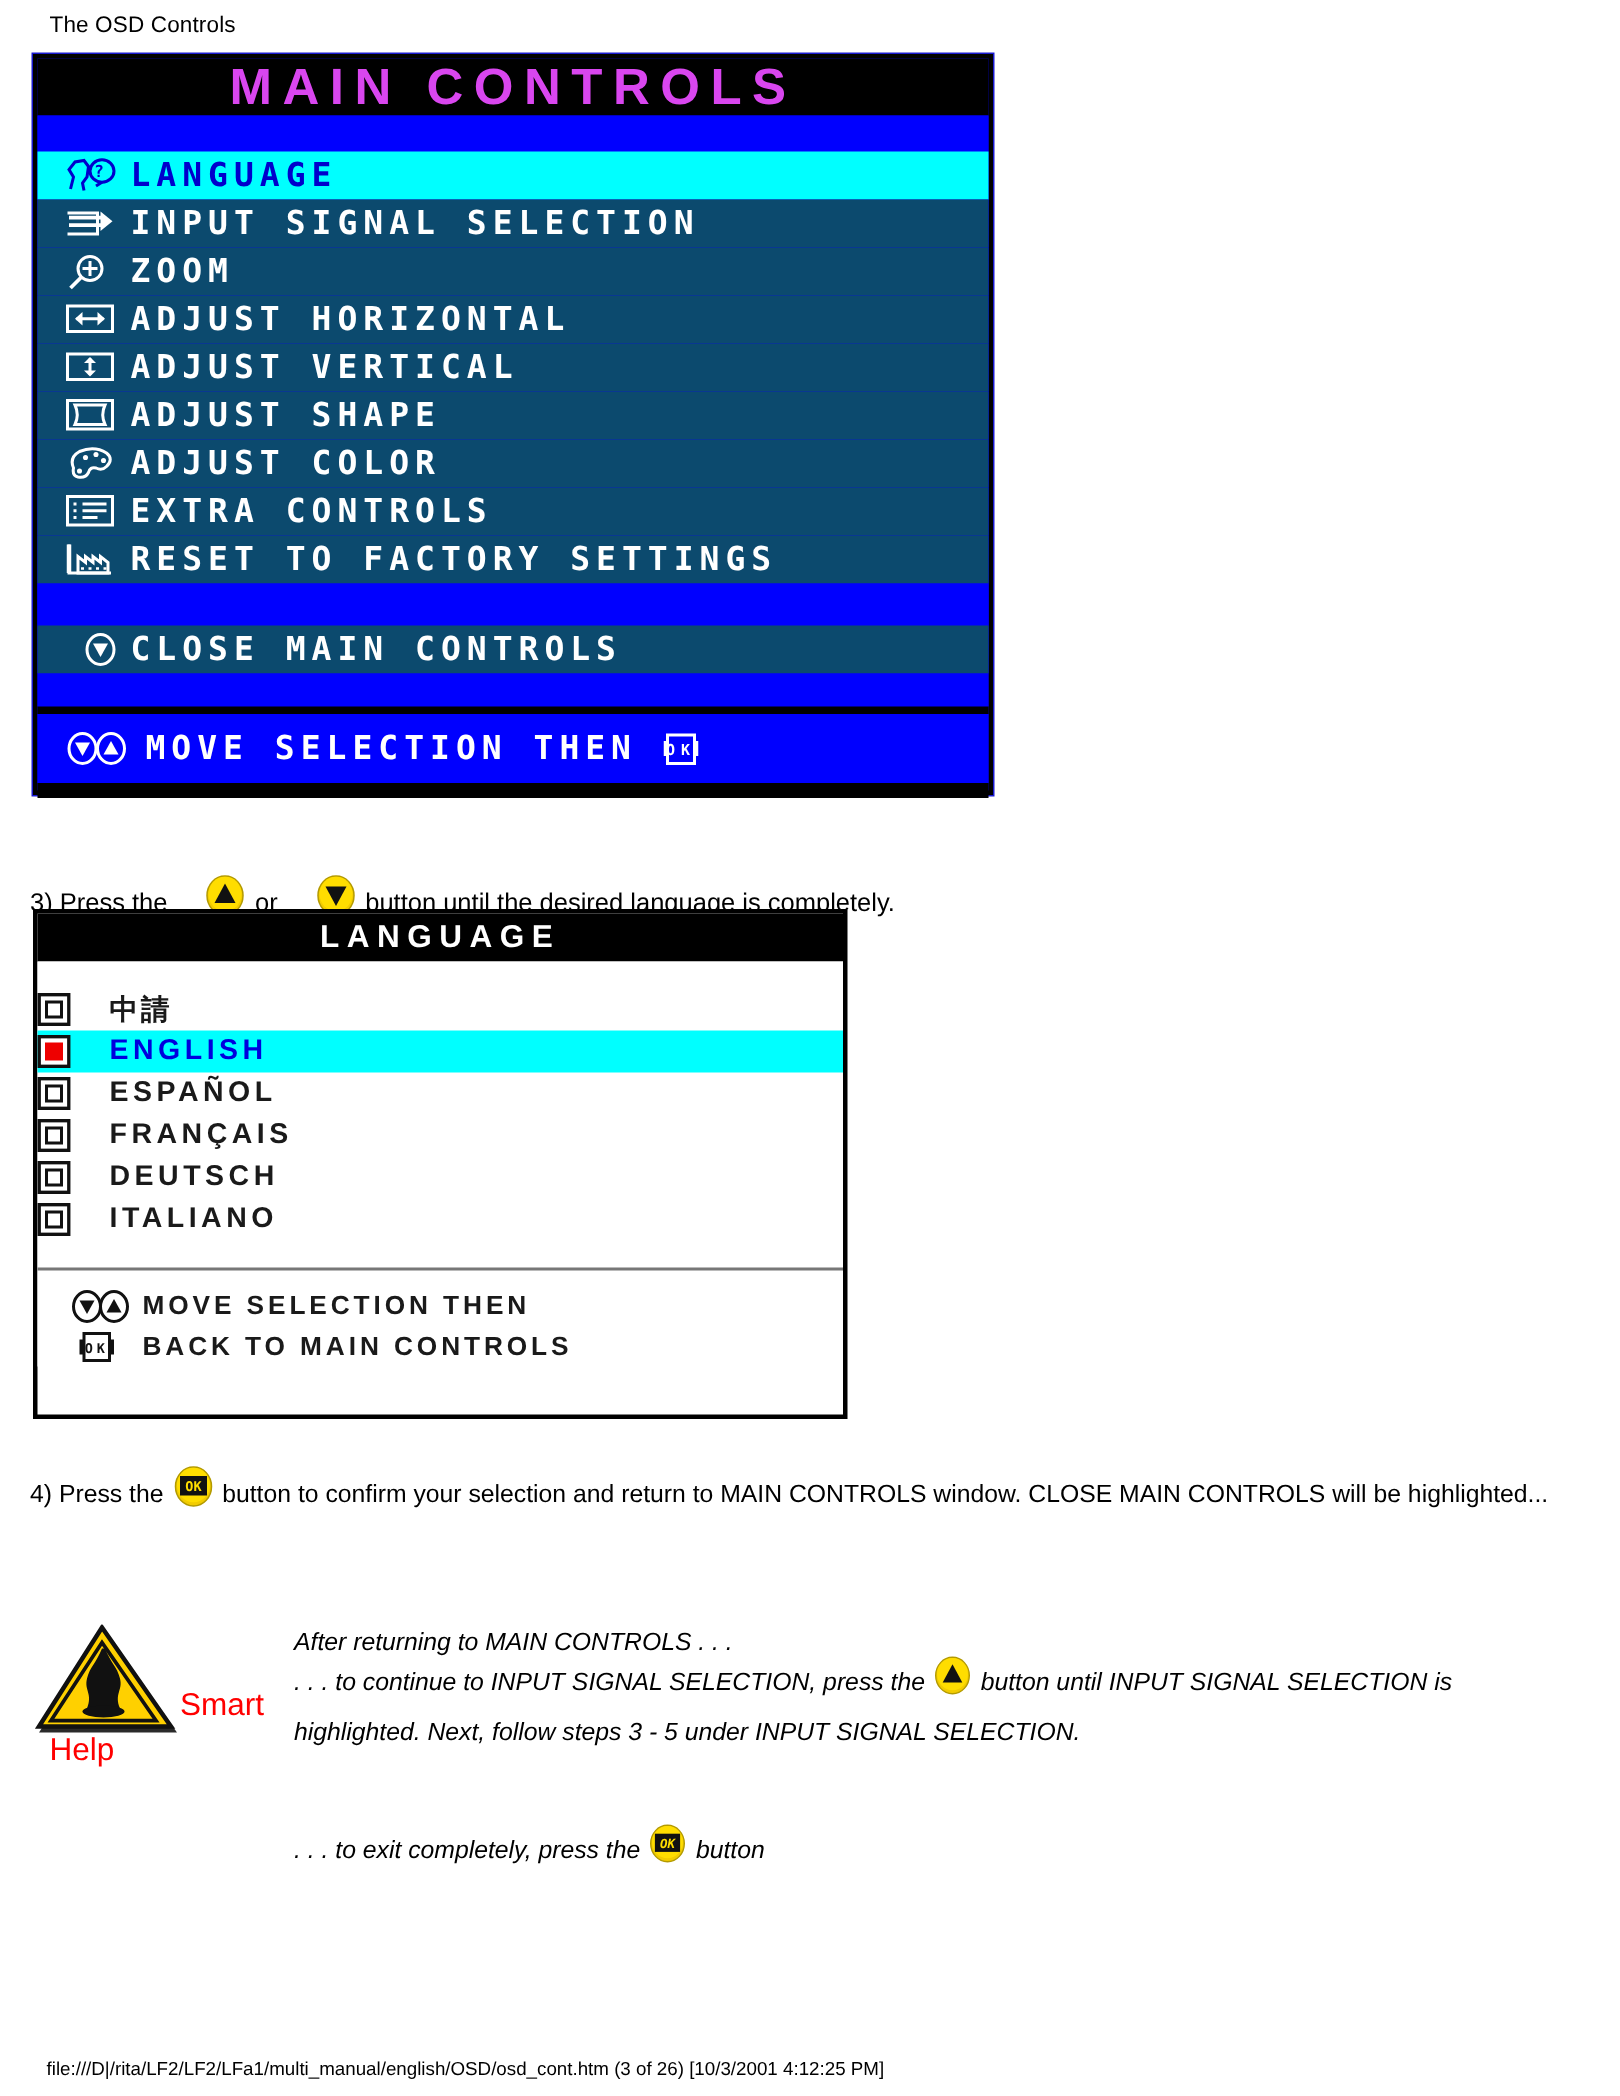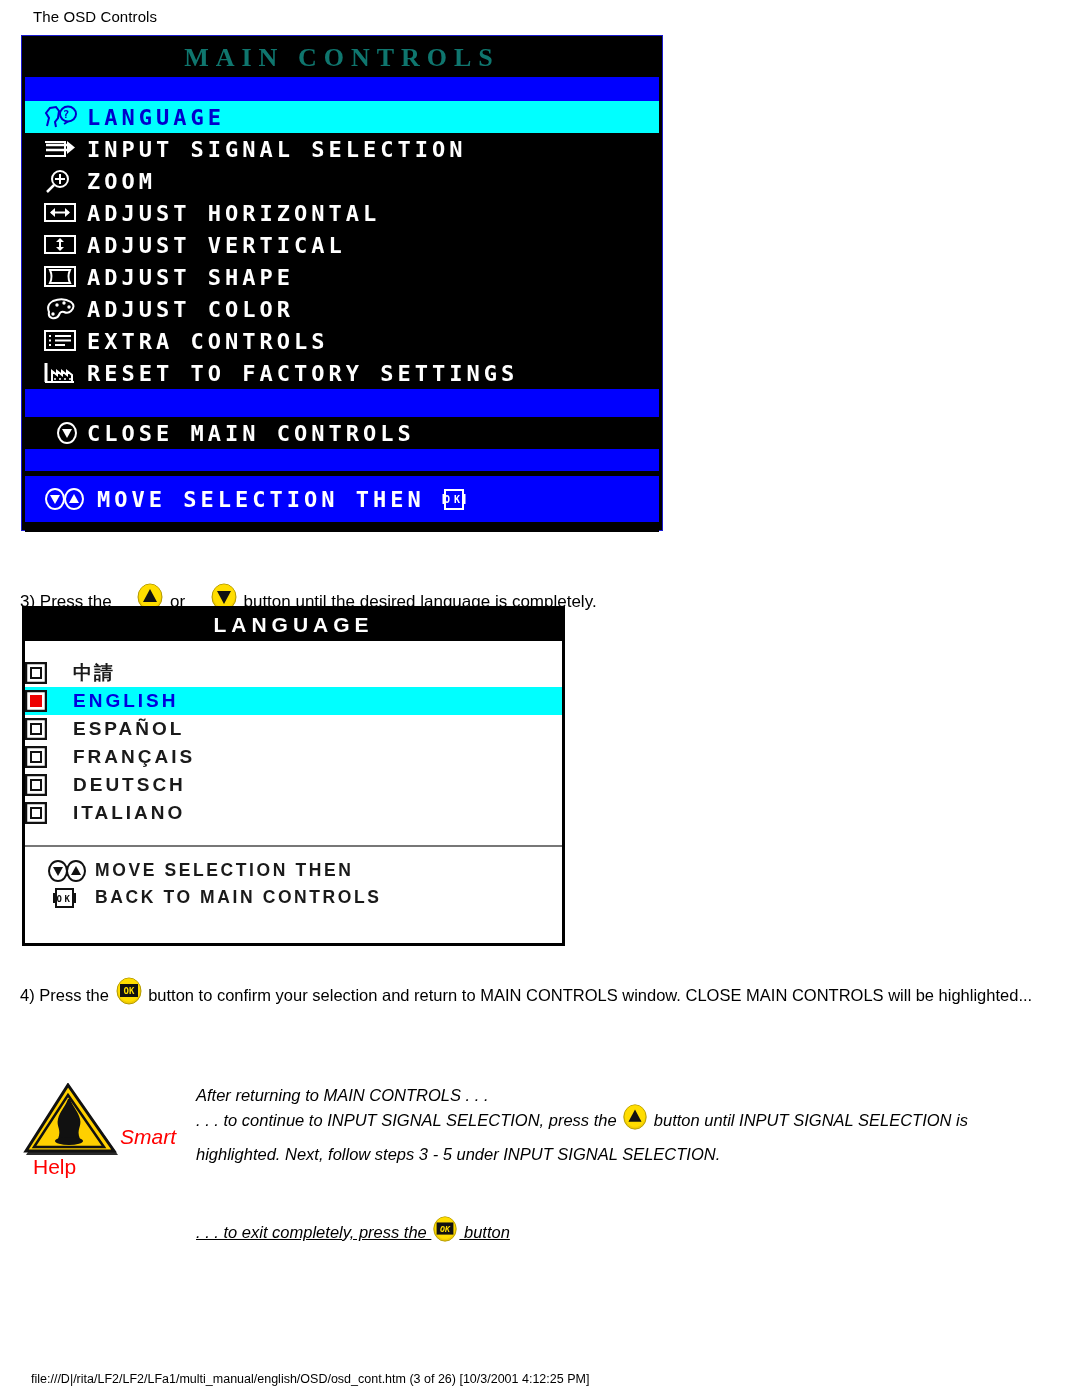--- a/index.html
+++ b/index.html
@@ -19,30 +19,30 @@
   
   .osd-main{
     position:absolute;left:22px;top:36px;
     width:640px;height:494px;
     background:#0000ff;
     border:3px solid #000;
     box-sizing:border-box;
     box-shadow:0 0 0 1px #1a1ad0;
   }
   .osd-main .titlebar{
-    height:38px;background:#000;color:#0f766e;
+    height:38px;background:#000;color:#d946ef;
     display:flex;align-items:center;justify-content:center;
-    font-family:Liberation Serif, serif;
-    font-size:26px;font-weight:bold;letter-spacing:7px;
+    font-family:Liberation Sans, sans-serif;
+    font-size:34px;font-weight:bold;letter-spacing:7px;
   }
   .osd-main .spacer-top{height:24px;background:#0000ff;}
   .osd-main .items{background:#0000ff;padding:0;}
   .osd-row{
     display:flex;align-items:center;
-    height:32px;background:#000000;color:#ffffff;
+    height:32px;background:#0c4a6e;color:#ffffff;
     font-family:"DejaVu Sans Mono", monospace;
     font-size:22px;font-weight:bold;letter-spacing:4px;
     padding-left:18px;
   }
   .osd-row.highlight{background:#00ffff;color:#0000cc;}
   .osd-row .ic{
     width:44px;min-width:44px;height:26px;
     display:flex;align-items:center;justify-content:flex-start;
   }
   .osd-row .lbl{white-space:nowrap;}
@@ -103,32 +103,32 @@
   
   .step4{
     position:absolute;left:20px;top:976px;width:1040px;
     font-size:16.5px;line-height:33px;color:#000;
   }
 
   
   .smarthelp{position:absolute;left:0;top:1050px;width:1080px;height:210px;}
   .warn-wrap{position:absolute;left:18px;top:33px;width:110px;height:80px;}
   .smart-lbl{
-    position:absolute;left:120px;top:1125px;color:#ff0000;font-size:21px;font-style:italic;
+    position:absolute;left:120px;top:1125px;color:#ff0000;font-size:21px;
   }
   .help-lbl{
     position:absolute;left:33px;top:1155px;color:#ff0000;font-size:21px;
   }
   .helptext{
     position:absolute;left:196px;font-style:italic;font-size:16.5px;
     color:#000;line-height:29px;
   }
   .ht1{top:1081px;}
   .ht2{top:1103px;width:860px;}
-  .ht3{top:1215px;text-decoration:underline;}
+  .ht3{top:1215px;}
 
   
   .footer{
     position:absolute;left:31px;top:1372px;
     font-size:12.5px;color:#000;
   }
   .inline-mid{vertical-align:middle;}
 </style>
 </head>
 <body>

